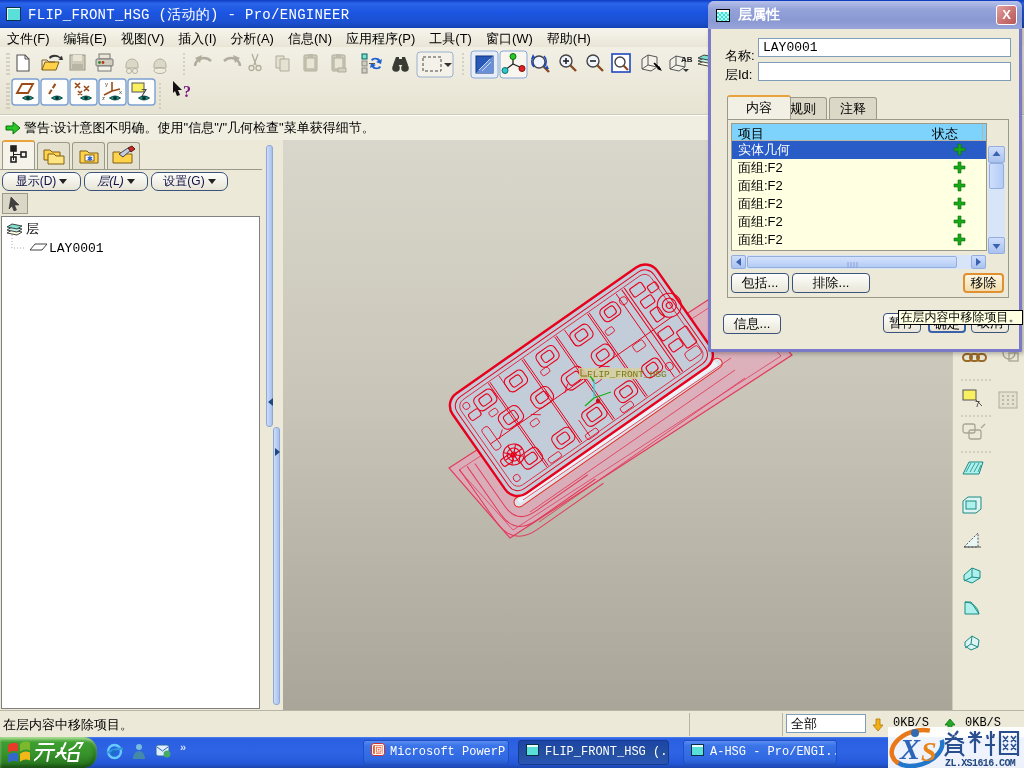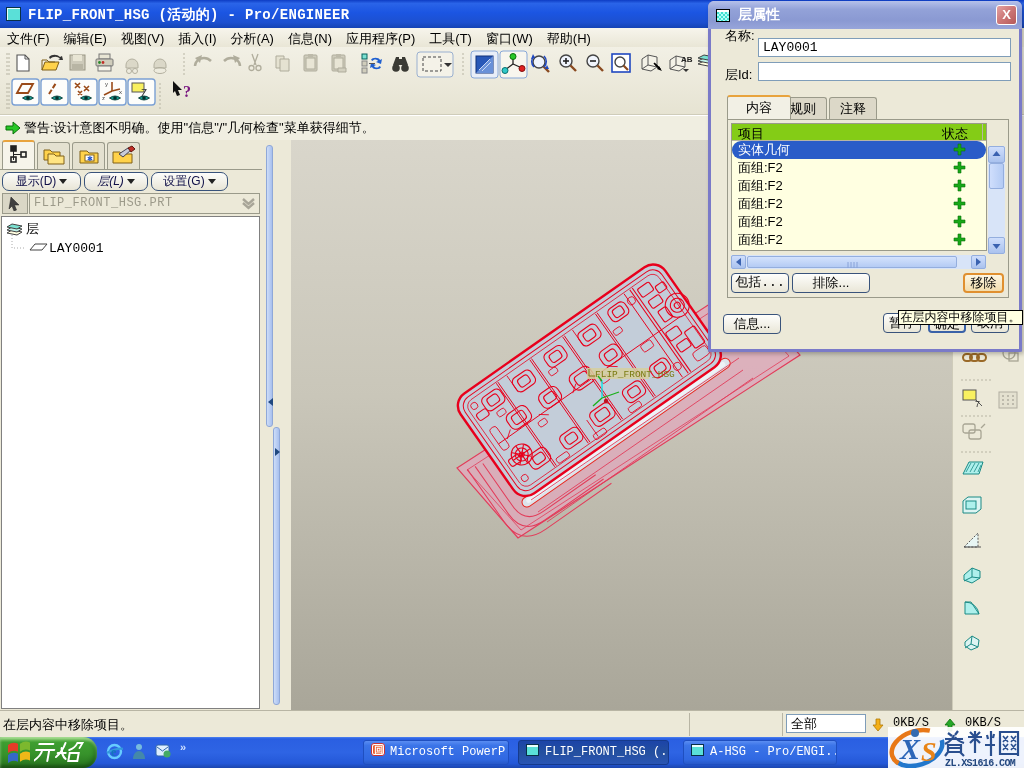--- a/index.html
+++ b/index.html
@@ -6,21 +6,21 @@
 #screen{position:relative;width:1024px;height:768px;overflow:hidden;
   font-family:"Liberation Sans",sans-serif;background:#ece9d8;}
 #screen *{box-sizing:border-box;}
 .abs{position:absolute;}
 .mono{font-family:"Liberation Mono",monospace;}
 
 
 #titlebar{left:0;top:0;width:1024px;height:28px;
   background:linear-gradient(180deg,#0d3cc4 0%,#2a64e8 12%,#1b55e2 45%,#1c50d0 80%,#1443b4 100%);}
 #titleicon{left:6px;top:7px;width:15px;height:14px;background:#5ae0d8;border:1px solid #083048;box-shadow:inset 1px 1px 0 #eafffc;}
-#titletext{left:28px;top:6px;color:#fff;font-family:"Liberation Mono",monospace;font-weight:bold;font-size:14px;letter-spacing:0.3px;white-space:nowrap;}
+#titletext{left:28px;top:6px;color:#fff;font-family:"Liberation Mono",monospace;font-weight:normal;font-size:14px;letter-spacing:0.3px;white-space:nowrap;}
 
 
 #menubar{left:0;top:28px;width:848px;height:19px;background:linear-gradient(180deg,#f7f5ec,#e9e6d6);
   font-size:13px;color:#000;white-space:nowrap;}
 #menubar span{display:inline-block;padding:2px 7px 0 7px;}
 
 
 #toolbar{left:0;top:47px;width:1024px;height:68px;background:linear-gradient(180deg,#f2f0e5,#e6e3d2);border-bottom:1px solid #cfccba;}
 
 
@@ -44,21 +44,21 @@
   font-size:13px;color:#000;}
 
 
 #splitcol{left:262px;top:140px;width:21px;height:570px;background:#ece9d8;}
 .splitbar{position:absolute;width:7px;background:linear-gradient(90deg,#cdddf8,#a8c0ee);border:1px solid #8fa8d8;border-radius:3px;}
 .sparrow{position:absolute;left:0.5px;width:0;height:0;border:4px solid transparent;}
 .sparrow.lt{border-right:5px solid #20487f;border-left:none;}
 .sparrow.rt{border-left:5px solid #20487f;border-right:none;}
 
 
-#viewport{left:283px;top:140px;width:669px;height:570px;background:linear-gradient(180deg,#d9d6cb 0%,#c9c6b9 45%,#a9a699 100%);margin-left:8px;}
+#viewport{left:283px;top:140px;width:669px;height:570px;background:linear-gradient(180deg,#d9d6cb 0%,#c9c6b9 45%,#a9a699 100%);}
 
 
 #righttools{left:952px;top:140px;width:72px;height:570px;background:#ece9d8;border-left:1px solid #cfccba;}
 
 
 #statusbar{left:0;top:710px;width:1024px;height:27px;background:#ece9d8;border-top:1px solid #b8b5a4;font-size:13px;}
 
 
 #taskbar{left:0;top:737px;width:1024px;height:31px;
   background:linear-gradient(180deg,#4d83f1 0%,#2a5fe2 6%,#2e64e4 50%,#2458d8 85%,#1c46ae 100%);}
@@ -86,21 +86,21 @@
   font-size:13px;text-align:center;line-height:18px;}
 .dlabel{position:absolute;font-size:13px;color:#000;}
 .dfield{position:absolute;background:#fff;border:1px solid #7f9db9;font-family:"Liberation Mono",monospace;
   font-size:13px;line-height:17px;padding-left:4px;}
 .dtab{position:absolute;height:22px;background:#dcd8c8;border:1px solid #9a9a8a;border-bottom:none;
   border-radius:3px 3px 0 0;font-size:13px;text-align:center;line-height:21px;}
 .dtab.act{background:#f2f0e5;border-top:2px solid #e8a33d;height:24px;z-index:3;}
 #dgroup{position:absolute;left:16px;top:118px;width:282px;height:179px;background:#ece9d8;
   border:1px solid #9a9a8a;}
 #dlist{position:absolute;left:3px;top:3px;width:256px;height:128px;background:#ffffe1;border:1px solid #9a9a8a;}
-#dlhead{position:absolute;left:0;top:0;width:100%;height:17px;background:#84cc16;border-bottom:1px solid #b8b5a4;font-size:13px;}
+#dlhead{position:absolute;left:0;top:0;width:100%;height:17px;background:#7dd3fc;border-bottom:1px solid #b8b5a4;font-size:13px;}
 .drow{position:absolute;left:0;width:100%;height:18px;font-size:13px;line-height:18px;color:#000;}
 .drow .plus{position:absolute;left:221px;top:2px;width:13px;height:13px;}
 .dbtn{position:absolute;height:20px;border:1px solid #39537b;border-radius:4px;
   background:linear-gradient(180deg,#fefefc,#e9e6d7);font-size:13px;color:#000;text-align:center;line-height:18px;}
 .dbtn.rm{border:2px solid #e09030;background:linear-gradient(180deg,#fdf6e2,#f2ddae);line-height:16px;}
 .drow.sel{background:#2a5cc8;color:#fff;}
 .drow{padding-left:6px;}
 .sbtn{position:absolute;width:17px;height:17px;background:linear-gradient(180deg,#cfdefc,#aac2ee);
   border:1px solid #94aede;border-radius:2px;color:#3a62b0;font-size:7px;text-align:center;line-height:16px;}
 .sbtn.h{width:15px;height:14px;line-height:13px;}
@@ -544,24 +544,20 @@
           <path d="M8 9l9-6 3 2-8 7z" fill="#c8ccd8" stroke="#445"></path>
           <path d="M17 3l4-2 3 3-4 3z" fill="#c03028" stroke="#601810"></path>
         </svg></div>
     <div id="ltabline"></div>
     <div class="ddbtn" style="left:2px;width:79px;">显示(D)<span class="dda"></span></div>
     <div class="ddbtn" style="left:84px;width:64px;font-style:italic;">层(L)<span class="dda"></span></div>
     <div class="ddbtn" style="left:151px;width:77px;">设置(G)<span class="dda"></span></div>
     <div id="combrow">
       <div id="arrbtn"><svg width="14" height="15" viewBox="0 0 14 15" style="margin:2px 0 0 5px;">
             <path d="M3 1l8 8H6.5L8.5 14l-2.5 1-2-5L1 13z" fill="#404040" stroke="#202020" stroke-width="0.5"></path>
-          </svg></div>
-      <div id="combo">FLIP_FRONT_HSG.PRT<svg width="15" height="13" viewBox="0 0 15 13" style="position:absolute;right:3px;top:3px;">
-            <path d="M2 2l5.5 5L13 2" fill="none" stroke="#a8a598" stroke-width="2.4"></path>
-            <path d="M2 6l5.5 5L13 6" fill="none" stroke="#a8a598" stroke-width="2.4"></path>
           </svg></div>
     </div>
     <div id="tree">
       <svg style="position:absolute;left:4px;top:5px;" width="18" height="15" viewBox="0 0 18 15">
         <path d="M1 11l5-3 10 2-5 3z" fill="#fffde0" stroke="#444"></path>
         <path d="M1 8l5-3 10 2-5 3z" fill="#bff0e8" stroke="#444"></path>
         <path d="M1 5l5-3 10 2-5 3z" fill="#7ae0d0" stroke="#444"></path>
       </svg>
       <span style="position:absolute;left:24px;top:3px;">层</span>
       <svg style="position:absolute;left:8px;top:18px;" width="40" height="22" viewBox="0 0 40 22">
@@ -732,35 +728,35 @@
             <path d="M1 1h11v2H1z" fill="#eafffc"></path>
           </svg></span>A-HSG - Pro/ENGI...</div>
   </div>
 
   <div id="dialog" class="abs">
     <div id="dtitle">
         <span class="dicon"></span>
         <span class="dtxt">层属性</span>
         <span id="dclose">X</span>
       </div>
-    <div class="dlabel" style="left:14px;top:26px;">名称:</div>
+    <div class="dlabel" style="left:14px;top:46px;">名称:</div>
     <div class="dfield" style="left:47px;top:37px;width:253px;height:19px;">LAY0001</div>
     <div class="dlabel" style="left:14px;top:65px;">层Id:</div>
     <div class="dfield" style="left:47px;top:61px;width:253px;height:19px;"></div>
     <div class="dtab act" style="left:16px;top:94px;width:64px;">内容</div>
     <div class="dtab" style="left:68px;top:96px;width:48px;">规则</div>
     <div class="dtab" style="left:118px;top:96px;width:48px;">注释</div>
     <div id="dgroup">
       <div id="dlist">
         <div id="dlhead">
             <span style="position:absolute;left:6px;top:1px;">项目</span>
-            <span style="position:absolute;left:210px;top:1px;">状态</span>
+            <span style="position:absolute;left:200px;top:1px;">状态</span>
             <span style="position:absolute;left:250px;top:0;width:1px;height:17px;background:#b8b5a4;"></span>
           </div>
-        <div class="drow sel" style="top:17px;border-radius:9px;">实体几何<svg class="plus" viewBox="0 0 13 13">
+        <div class="drow sel" style="top:17px;">实体几何<svg class="plus" viewBox="0 0 13 13">
               <path d="M5 1h3v4h4v3H8v4H5V8H1V5h4z" fill="#18a818" stroke="#0a700a" stroke-width="0.6"></path>
             </svg></div>
         <div class="drow" style="top:35px;">面组:F2<svg class="plus" viewBox="0 0 13 13">
               <path d="M5 1h3v4h4v3H8v4H5V8H1V5h4z" fill="#18a818" stroke="#0a700a" stroke-width="0.6"></path>
             </svg></div>
         <div class="drow" style="top:53px;">面组:F2<svg class="plus" viewBox="0 0 13 13">
               <path d="M5 1h3v4h4v3H8v4H5V8H1V5h4z" fill="#18a818" stroke="#0a700a" stroke-width="0.6"></path>
             </svg></div>
         <div class="drow" style="top:71px;">面组:F2<svg class="plus" viewBox="0 0 13 13">
               <path d="M5 1h3v4h4v3H8v4H5V8H1V5h4z" fill="#18a818" stroke="#0a700a" stroke-width="0.6"></path>
@@ -792,21 +788,21 @@
                 <line x1="100" y1="3" x2="100" y2="9"></line>
                 <line x1="103" y1="3" x2="103" y2="9"></line>
                 <line x1="106" y1="3" x2="106" y2="9"></line>
                 <line x1="109" y1="3" x2="109" y2="9"></line>
               </g>
             </svg></div>
         <div class="sbtn h" style="right:0;"><svg width="13" height="12" viewBox="0 0 13 12">
               <path d="M9 6L4 2v8z" fill="#3a62b0"></path>
             </svg></div>
       </div>
-      <div class="dbtn" style="left:3px;top:153px;width:58px;font-family:Liberation Mono, monospace;">包括...</div>
+      <div class="dbtn" style="left:3px;top:153px;width:58px;">包括...</div>
       <div class="dbtn" style="left:64px;top:153px;width:78px;">排除...</div>
       <div class="dbtn rm" style="left:235px;top:153px;width:41px;">移除</div>
     </div>
     <div class="dbtn" style="left:12px;top:313px;width:58px;">信息...</div>
     <div class="dbtn" style="left:172px;top:312px;width:38px;">暂停</div>
     <div class="dbtn" style="left:217px;top:312px;width:38px;border:2px solid #3a62a8;">确定</div>
     <div class="dbtn" style="left:260px;top:312px;width:38px;">取消</div>
   </div>
 
   <div id="tooltip" class="abs">在层内容中移除项目。</div>

